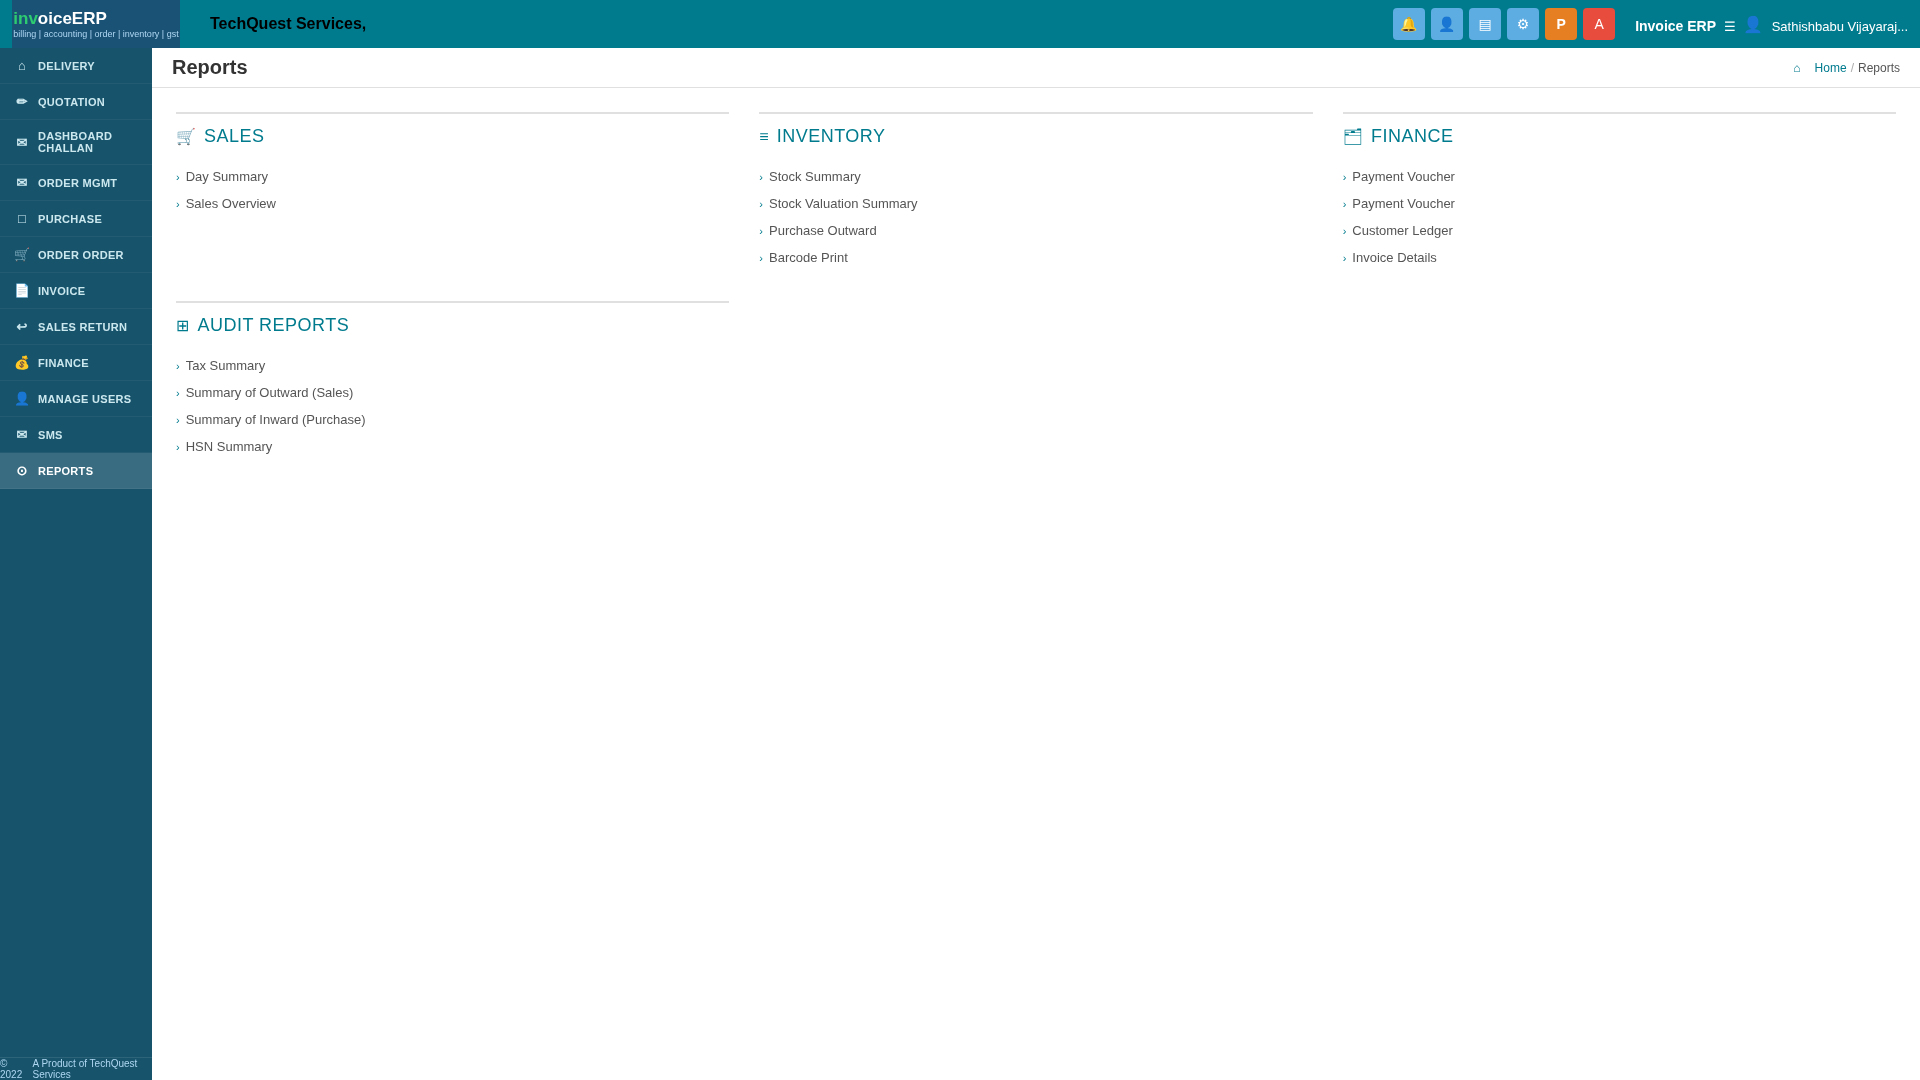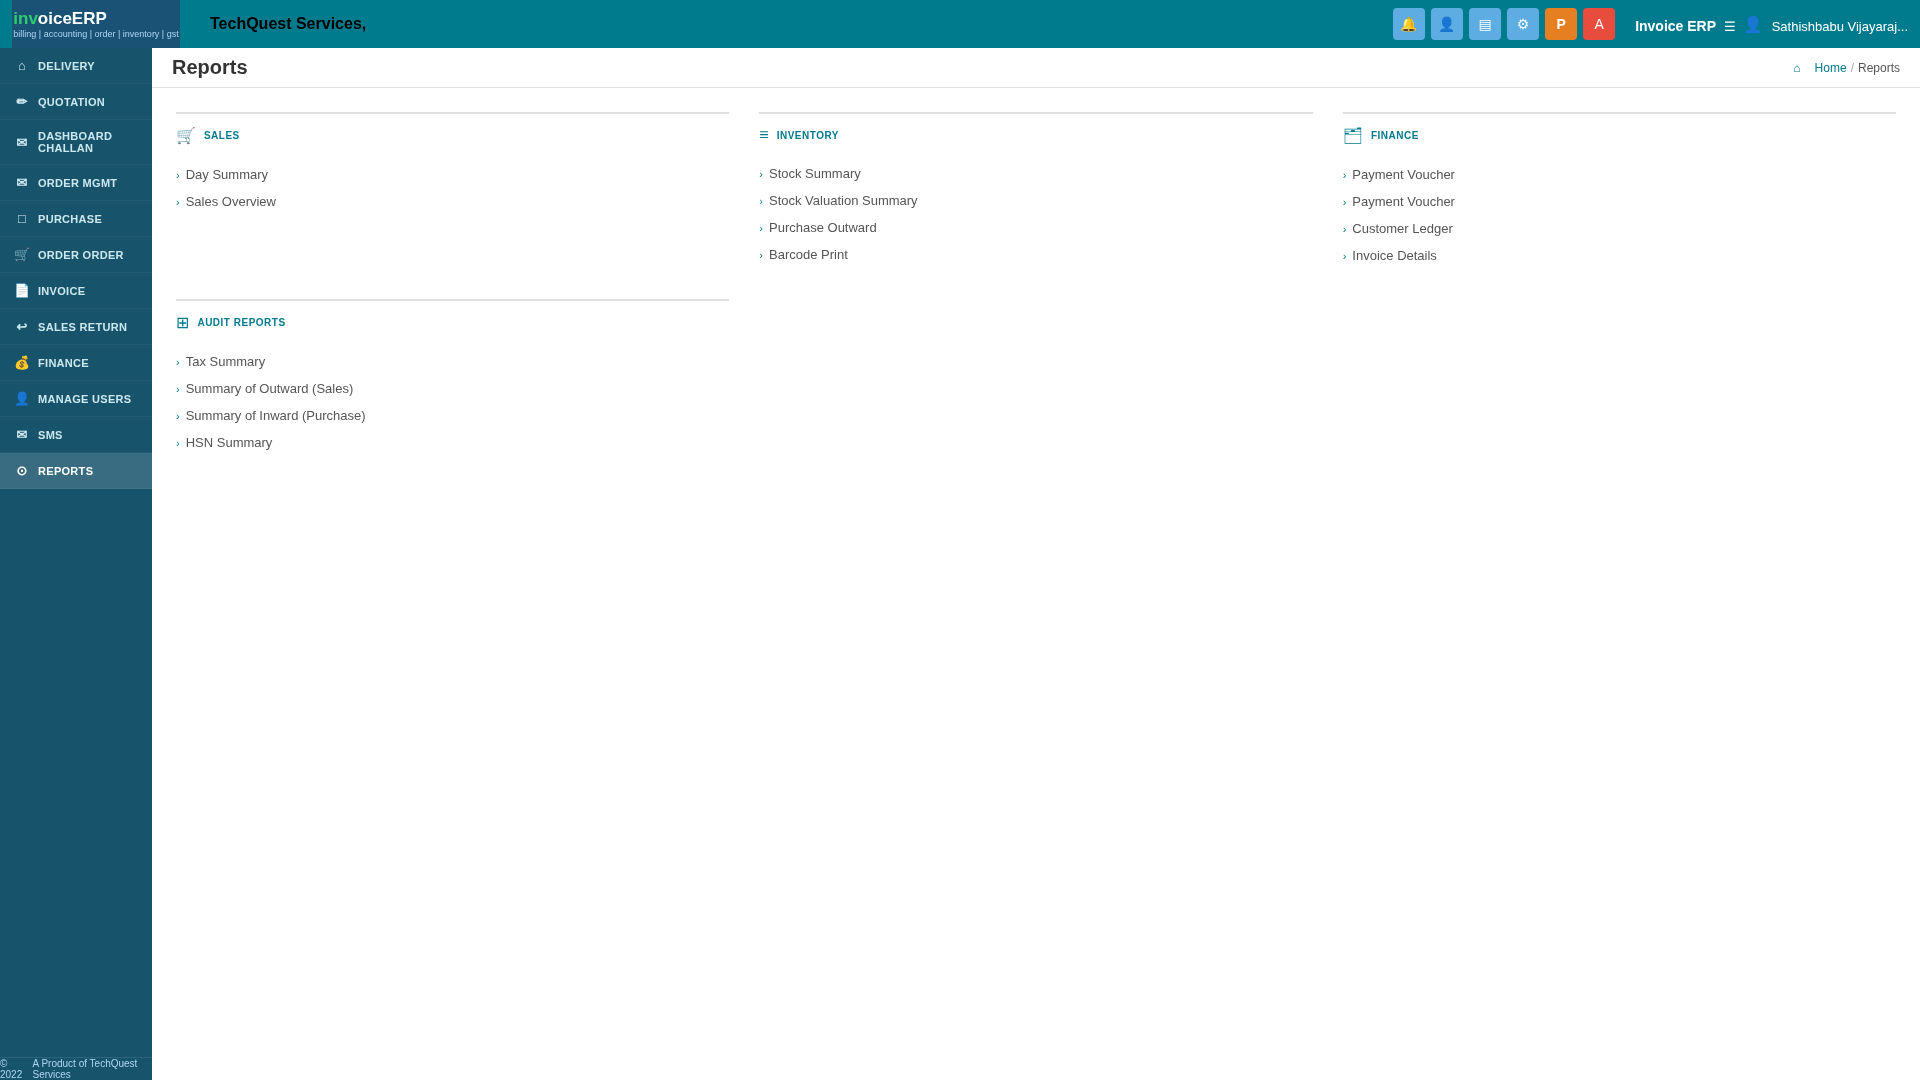--- a/index.html
+++ b/index.html
@@ -175,22 +175,22 @@
       align-items: center;
       gap: 8px;
       margin-bottom: 16px;
     }
     .section-icon {
       color: #007b8e;
       font-size: 16px;
     }
     .section-title {
       color: #007b8e;
-      font-size: 10px;
-      font-weight: bold;
+      font-size: 18px;
+      font-weight: normal;
       letter-spacing: 0.5px;
     }
     .report-item {
       display: flex;
       align-items: center;
       gap: 6px;
       padding: 6px 0;
       cursor: pointer;
       color: #555;
       font-size: 13px;

